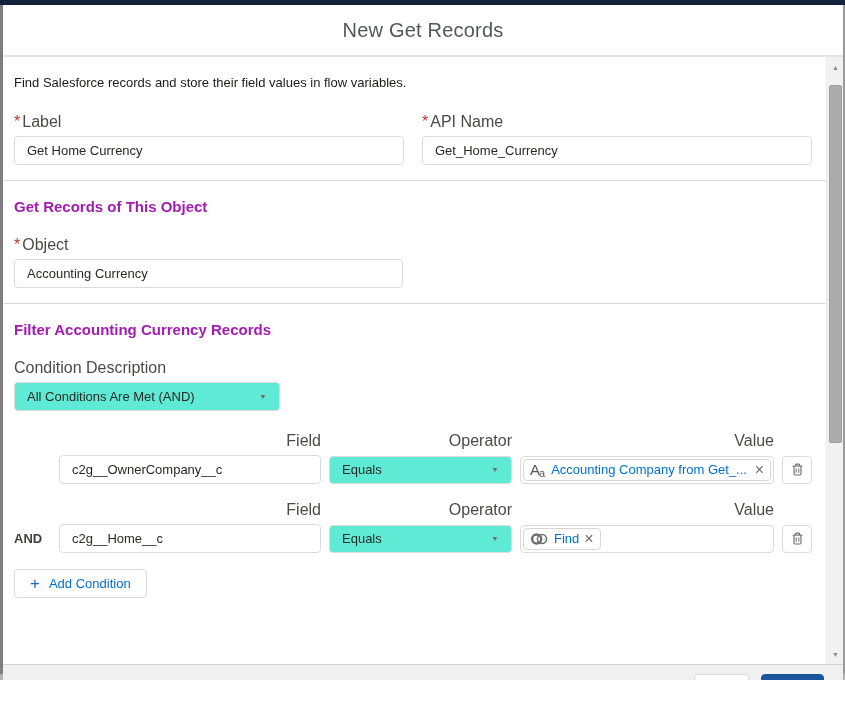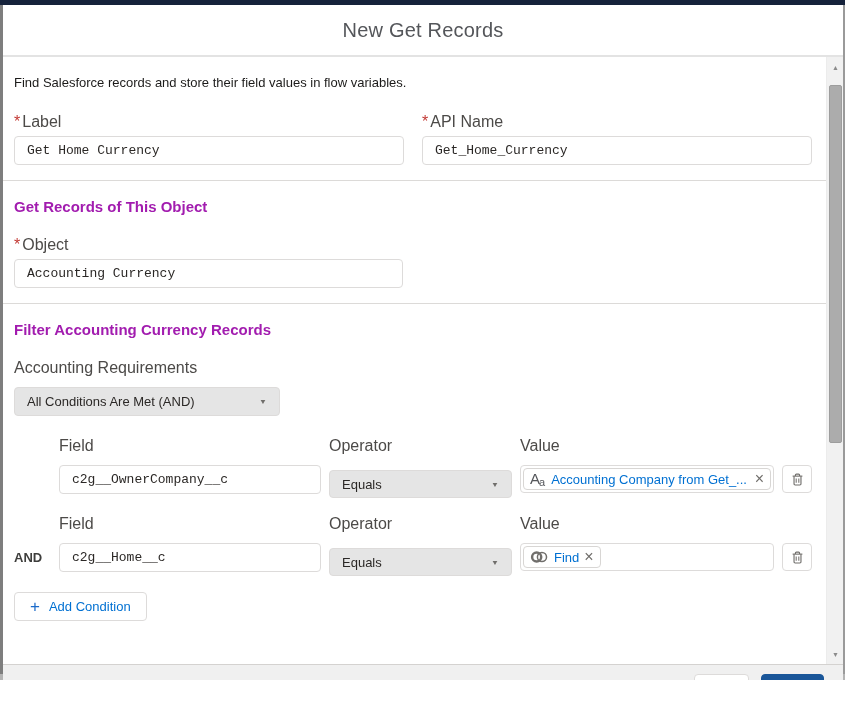--- a/index.html
+++ b/index.html
@@ -23,43 +23,43 @@
 
   .intro { padding-top: 18px; font-size: 13px; color: #1c1b1a; }
 
   label.f-label, .f-label { display: block; font-size: 16px; color: #4c4a48; margin-bottom: 5px; }
   .req { color: #c23934; margin-right: 2px; }
 
   .two-col { display: flex; gap: 18px; margin-top: 23px; }
   .two-col .group { flex: 1 1 0; }
 
   input.text-input { width: 100%; height: 29px; border: 1px solid #dddbda; border-radius: 4px;
-    padding: 0 12px; font-size: 13px; color: #2b2826; background: #fff; outline: none; font-family: Liberation Mono, monospace; }
+    padding: 0 12px; font-size: 13px; color: #2b2826; background: #fff; outline: none; }
 
   .desc-group { margin-top: 14px; position: relative; }
   textarea.desc-area { width: 100%; height: 56px; border: 1px solid #dddbda; border-radius: 4px;
     padding: 6px 12px; font-size: 13px; color: #2b2826; resize: none; outline: none; display: block; }
   .resize-handle { position: absolute; right: 3px; bottom: 3px; width: 10px; height: 10px; cursor: nwse-resize; }
 
   .divider { border: none; border-top: 1px solid #dcdad8; margin: 15px -14px 0 -11px; }
 
   .section-heading { margin-top: 17px; font-size: 15px; font-weight: 700; color: #a21caf; }
 
   .object-group { margin-top: 21px; width: 389px; }
   .cond-group { margin-top: 21px; }
 
-  .select-box { width: 266px; height: 29px; border: 1px solid #dddbda; border-radius: 4px; background: #e5e5e5;
-    display: flex; align-items: center; justify-content: space-between; padding: 0 12px; cursor: pointer; margin-top: 10px; }
+  .select-box { width: 266px; height: 29px; border: 1px solid #dddbda; border-radius: 4px; background: #5eead4;
+    display: flex; align-items: center; justify-content: space-between; padding: 0 12px; cursor: pointer; }
   .select-box .sel-text { font-size: 13px; color: #2b2826; }
   .sel-arrow { font-size: 8px; color: #706e6b; transform: scaleY(.85); }
 
   .filter-grid { display: grid; grid-template-columns: 37px 262px 183px 254px 30px; column-gap: 8px; align-items: center; }
   .lbl-row { margin-top: 21px; }
   .lbl-row2 { margin-top: 17px; }
-  .lbl-row .f-label, .lbl-row2 .f-label { margin-bottom: 0; }
+  .lbl-row .f-label, .lbl-row2 .f-label { margin-bottom: 0; text-align: right; }
   .inp-row { margin-top: 5px; }
   .and-cell { font-size: 13px; font-weight: 700; color: #3e3e3c; }
   .row-input { height: 28px; }
   .op-select { width: 100%; height: 28px; }
 
   .value-box { height: 28px; border: 1px solid #dddbda; border-radius: 4px; background: #fff;
     display: flex; align-items: center; padding: 2px; }
   .pill { display: inline-flex; align-items: center; gap: 5px; height: 22px; border: 1px solid #d8d6d4;
     border-radius: 4px; background: #fff; padding: 0 6px; max-width: 100%; cursor: pointer; }
   .pill.full { width: 100%; }
@@ -132,21 +132,21 @@
         <div class="object-group">
           <span class="f-label"><span class="req">*</span><span>Object</span></span>
           <input class="text-input" type="text" value="Accounting Currency" style="">
         </div>
 
         <hr class="divider">
 
         <div class="section-heading">Filter Accounting Currency Records</div>
 
         <div class="cond-group">
-          <span class="f-label">Accounting Requirements</span>
+          <span class="f-label">Condition Description</span>
           <div class="select-box">
             <span class="sel-text">All Conditions Are Met (AND)</span>
             <span class="sel-arrow">▼</span>
           </div>
         </div>
 
         
         <div class="filter-grid lbl-row">
           <span></span>
           <span class="f-label">Field</span>

